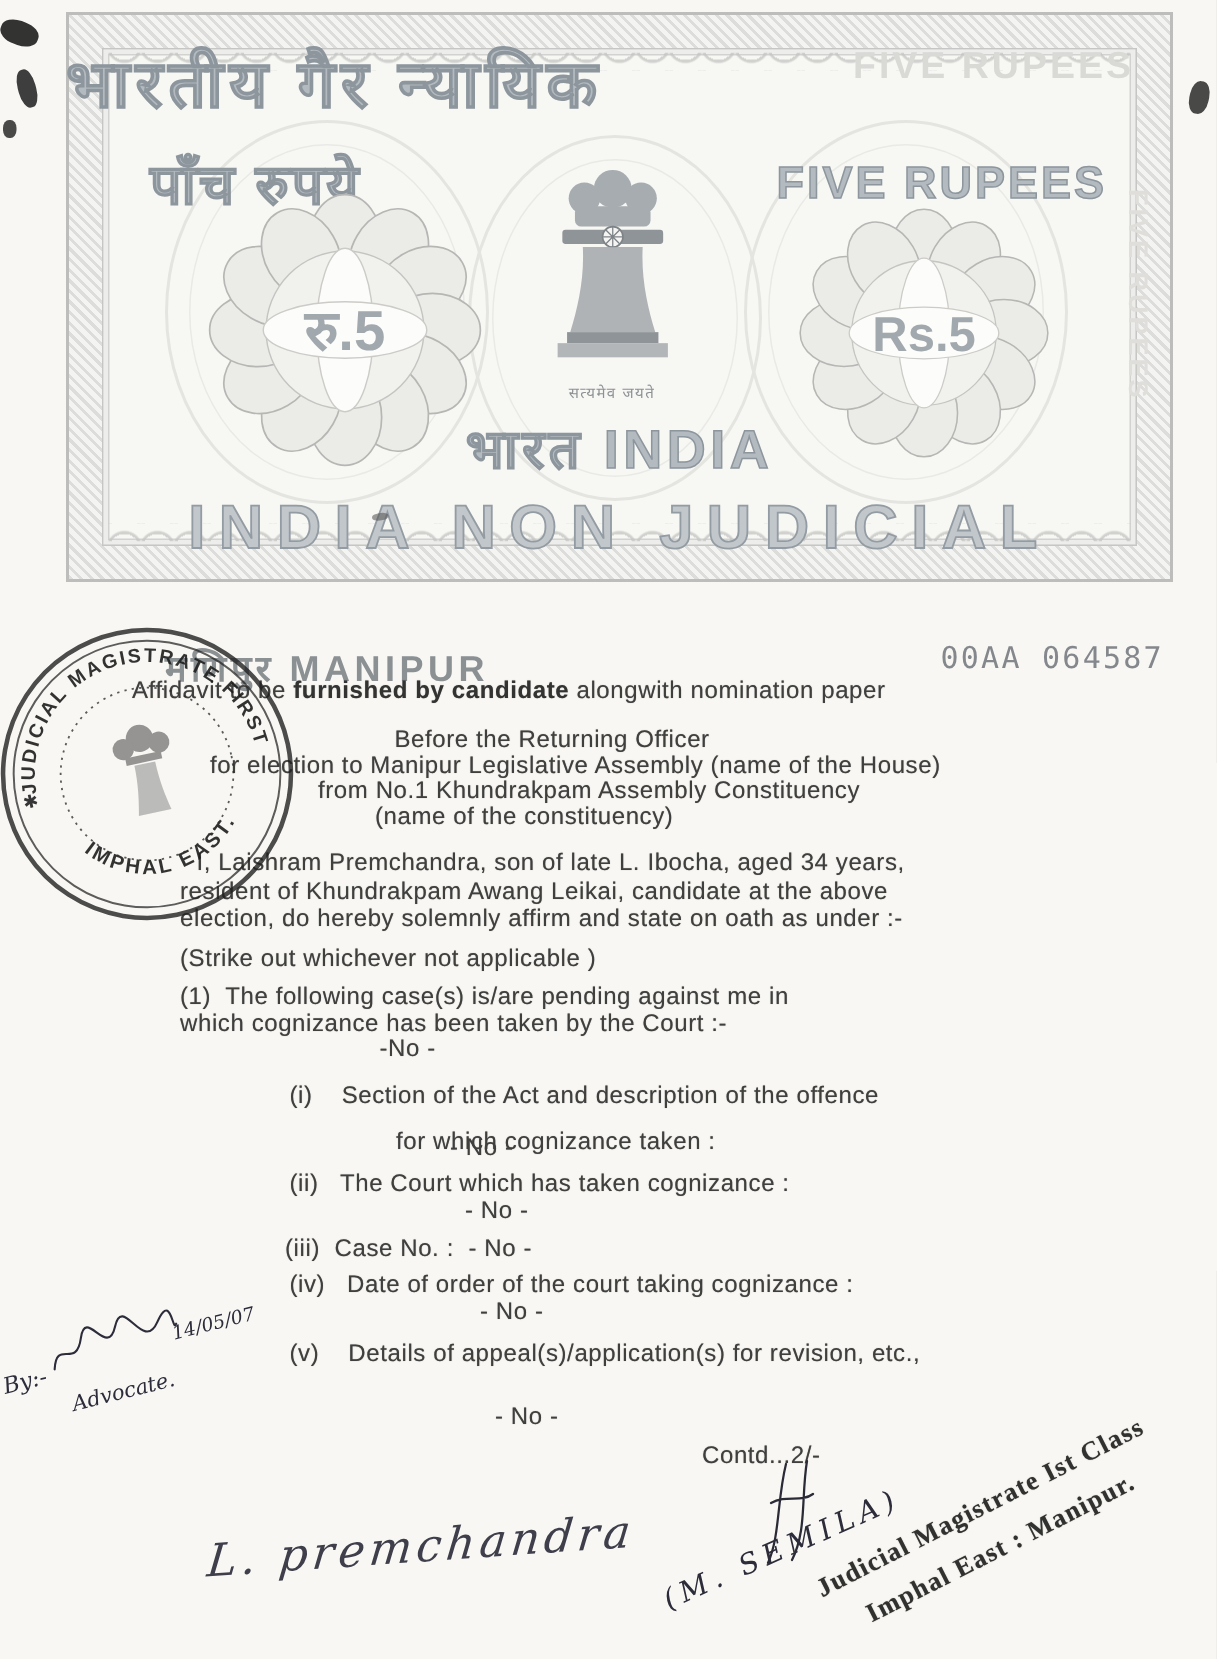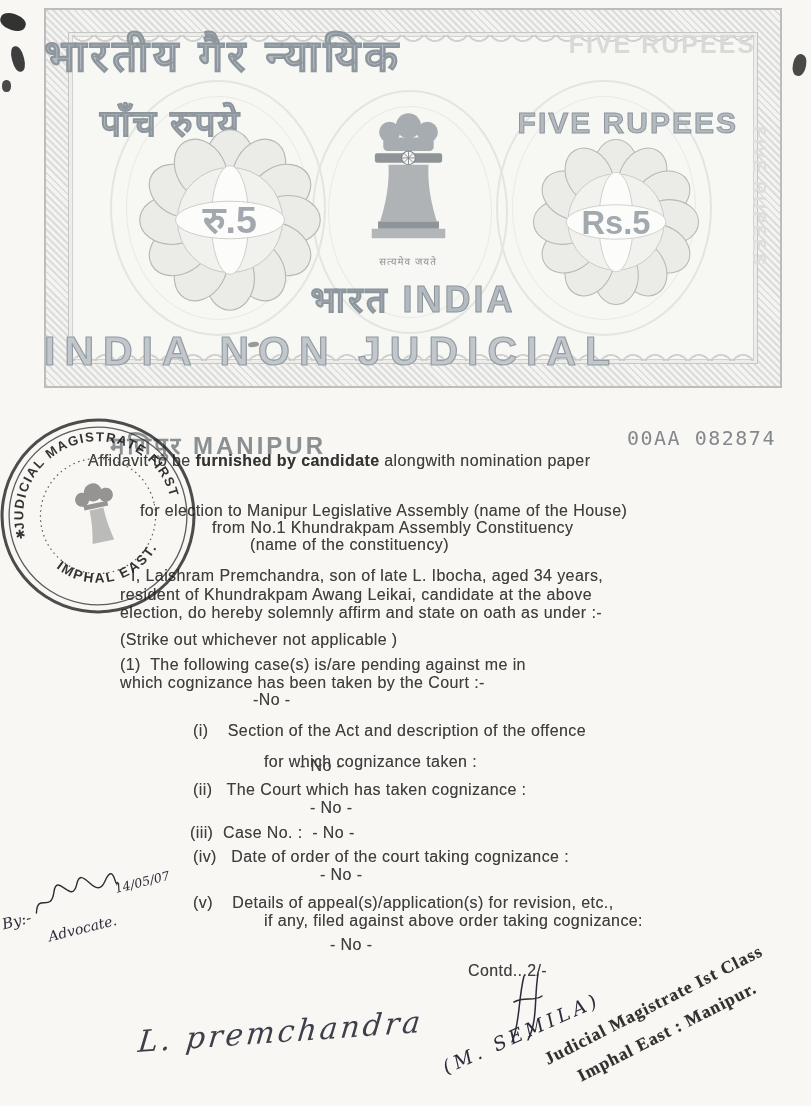--- a/index.html
+++ b/index.html
@@ -16,21 +16,21 @@
     background-size:22px 12px;background-repeat:repeat-x;}
   .scallop.top{top:27px}
   .scallop.bottom{bottom:27px;transform:scaleY(-1)}
   .wm{position:absolute;border:2px solid #e4e4e1;border-radius:50%;}
   .wm::before{content:"";position:absolute;inset:14px;border:1px solid #e9e9e6;border-radius:50%;}
   .eng{color:#b3bac0;-webkit-text-stroke:1px #8d969d;font-weight:bold;}
   .hdr-dev{position:absolute;left:0;right:0;top:16px;text-align:left;font-size:44px;letter-spacing:4px;}
   .den-hi{position:absolute;left:56px;top:88px;font-size:37px;letter-spacing:2px;}
   .den-en{position:absolute;right:44px;top:98px;font-size:30px;letter-spacing:2px;}
   .country{position:absolute;left:0;right:0;top:266px;text-align:center;font-size:36px;letter-spacing:3px;}
-  .nonjud{position:absolute;left:0;right:0;top:320px;text-align:left;font-size:41px;letter-spacing:9px;
+  .nonjud{position:absolute;left:0;right:0;top:320px;text-align:center;font-size:41px;letter-spacing:9px;
           -webkit-text-stroke:1.2px #939ca3;color:#c2c7cb;font-weight:bold;}
   .border-wm{position:absolute;right:26px;top:22px;font-size:25px;font-weight:bold;color:#d9d9d6;letter-spacing:2px;}
   .border-wm-v{position:absolute;right:-76px;top:178px;width:200px;text-align:center;font-size:18px;font-weight:bold;
           color:#dfdedb;letter-spacing:2px;transform:rotate(90deg);}
   .motto{position:absolute;left:310px;width:108px;top:246px;text-align:center;font-size:10px;color:#8c9194;letter-spacing:1px;}
   .rosette{position:absolute;}
   
   .tline{position:absolute;white-space:pre;font-family:Liberation Sans, sans-serif;
          font-size:16px;line-height:19px;letter-spacing:0.4px;color:#3f3f3e;
          text-shadow:0 0 0.6px rgba(70,70,70,.55);}
@@ -137,44 +137,44 @@
       <ellipse rx="20" ry="58" fill="#fcfcfa" stroke="#cccbc8"></ellipse>
       <ellipse rx="58" ry="20" fill="#fcfcfa" stroke="#cccbc8"></ellipse>
       <text y="14" text-anchor="middle" font-size="38" font-weight="bold" fill="#a2a9ae">Rs.5</text>
     </svg>
 
     <div class="country eng">भारत INDIA</div>
     <div class="nonjud">INDIA NON JUDICIAL</div>
   </div>
 
   <div class="state-line">मणिपुर MANIPUR</div>
-  <div class="serial">00AA 082874</div>
+  <div class="serial">00AA 064587</div>
 
   <div class="tline title-line"><span>Affidavit to be </span><b>furnished by candidate</b><span> alongwith nomination paper</span></div>
 
+  <div class="tline" style="left:263px;top:484px;">Before the Returning Officer</div>
   <div class="tline" style="left:140px;top:501px;">for election to Manipur Legislative Assembly (name of the House)</div>
   <div class="tline" style="left:212px;top:518px;">from No.1 Khundrakpam Assembly Constituency</div>
   <div class="tline" style="left:250px;top:535px;text-align:right;">(name of the constituency)</div>
   <div class="tline" style="left:131px;top:566px;">I, Laishram Premchandra, son of late L. Ibocha, aged 34 years,</div>
   <div class="tline" style="left:120px;top:585px;">resident of Khundrakpam Awang Leikai, candidate at the above</div>
   <div class="tline" style="left:120px;top:603px;">election, do hereby solemnly affirm and state on oath as under :-</div>
   <div class="tline" style="left:120px;top:630px;">(Strike out whichever not applicable )</div>
   <div class="tline" style="left:120px;top:655px;">(1)  The following case(s) is/are pending against me in</div>
   <div class="tline" style="left:120px;top:673px;">which cognizance has been taken by the Court :-</div>
   <div class="tline" style="left:253px;top:690px;">-No -</div>
   <div class="tline" style="left:193px;top:721px;">(i)    Section of the Act and description of the offence</div>
   <div class="tline" style="left:264px;top:739px;margin-top:13px;">for which cognizance taken :</div>
   <div class="tline" style="left:300px;top:756px;">- No -</div>
   <div class="tline" style="left:193px;top:780px;">(ii)   The Court which has taken cognizance :</div>
   <div class="tline" style="left:310px;top:798px;">- No -</div>
   <div class="tline" style="left:190px;top:823px;">(iii)  Case No. :  - No -</div>
   <div class="tline" style="left:193px;top:847px;">(iv)   Date of order of the court taking cognizance :</div>
   <div class="tline" style="left:320px;top:865px;">- No -</div>
   <div class="tline" style="left:193px;top:893px;">(v)    Details of appeal(s)/application(s) for revision, etc.,</div>
-  <div class="tline" style="left:264px;top:911px;">if any, filed against above order taking cognizance:</div>
   <div class="tline" style="left:330px;top:935px;">- No -</div>
   <div class="tline" style="left:468px;top:961px;">Contd...2/-</div>
 
   <svg class="seal" viewBox="0 0 200 200">
     <defs>
       <path id="sealTop" d="M 26,100 A 74,74 0 1 1 174,100"></path>
       <path id="sealBot" d="M 34,100 A 66,66 0 0 0 166,100"></path>
     </defs>
     <g transform="rotate(-12 100 100)">
       <circle cx="100" cy="100" r="95" fill="none" stroke="#1f1f1f" stroke-width="3" opacity="0.88"></circle>

